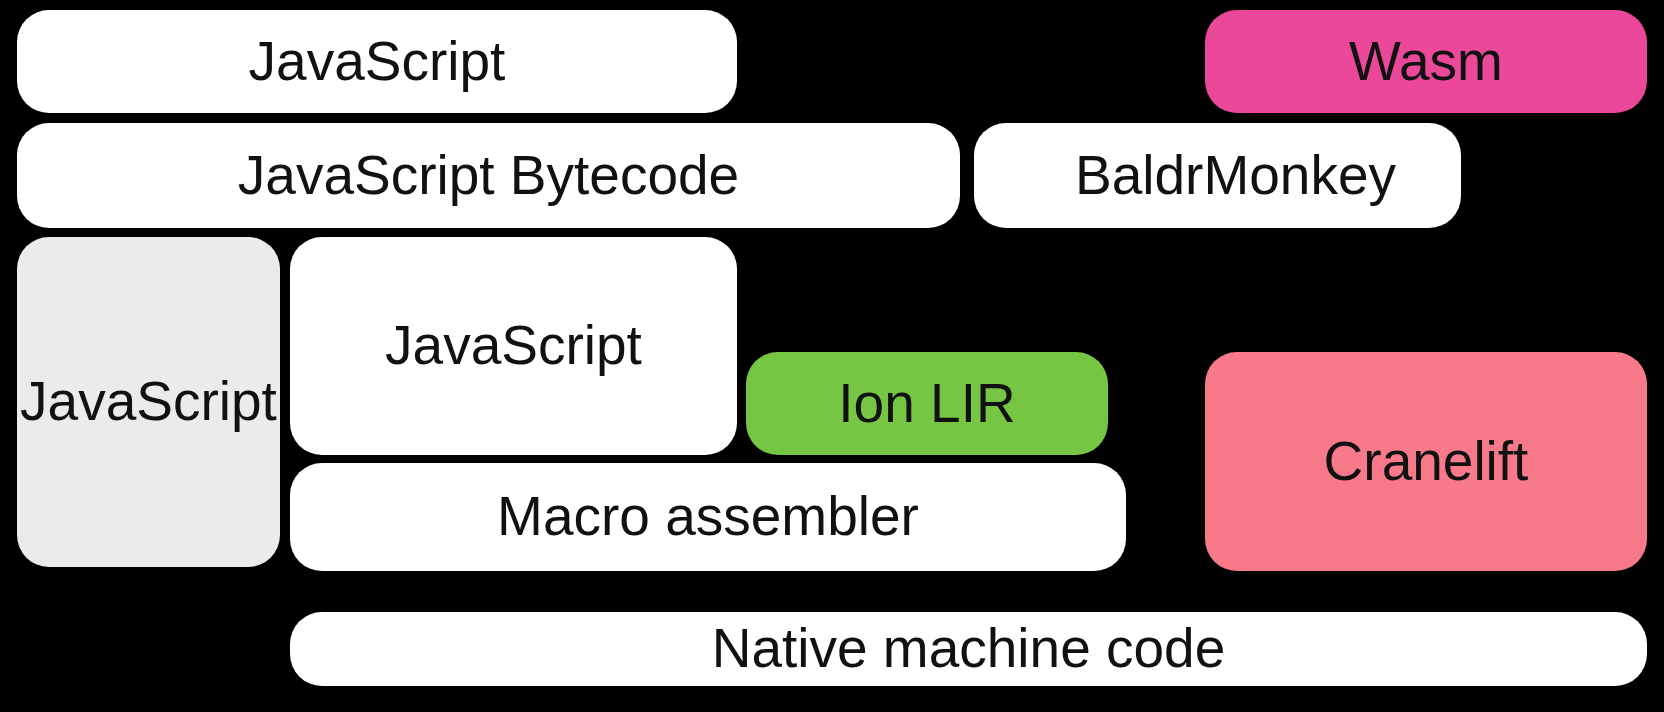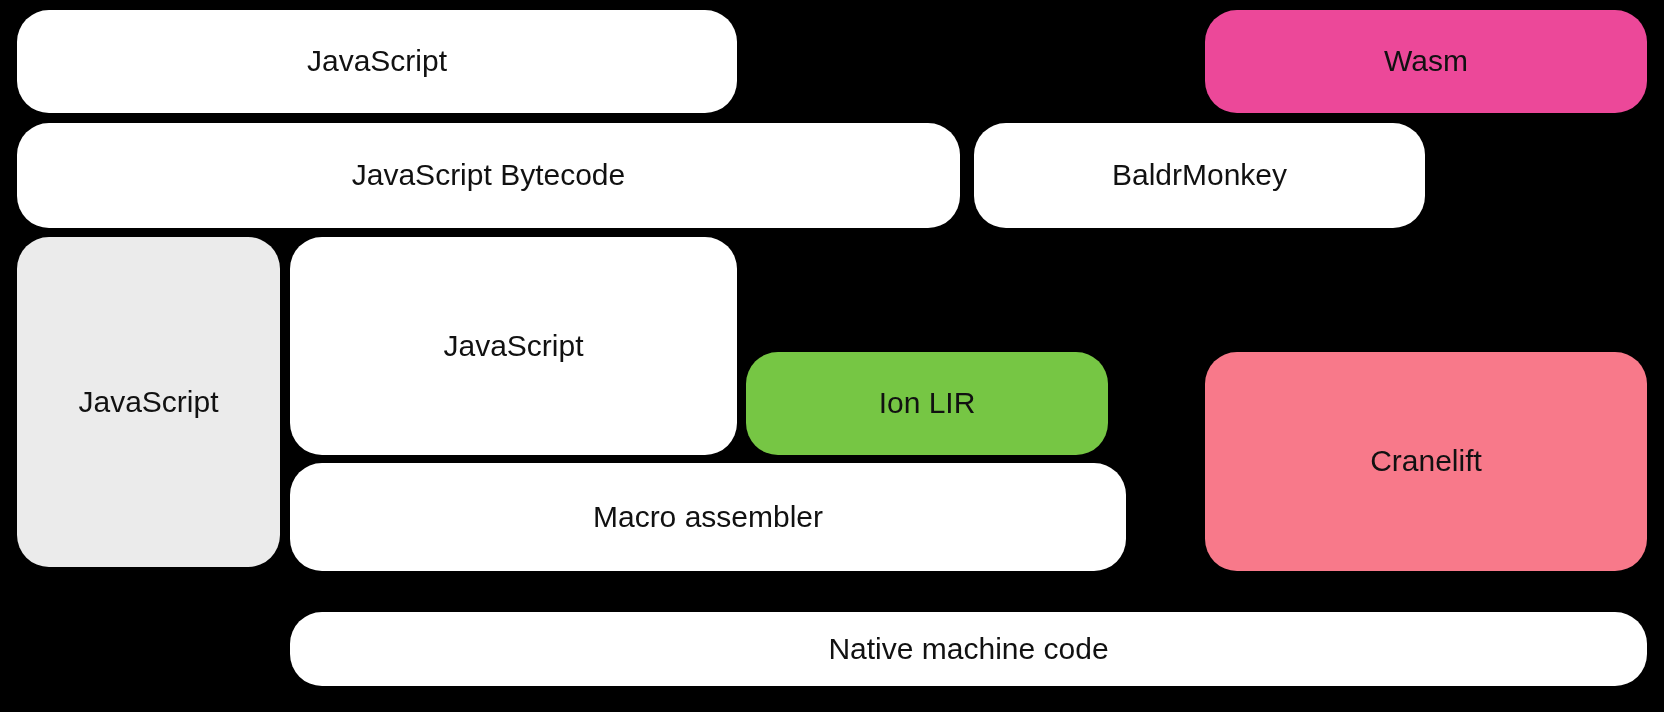--- a/index.html
+++ b/index.html
@@ -16,21 +16,21 @@
     font-family: "Liberation Sans", "DejaVu Sans", sans-serif;
   }
   .box {
     position: absolute;
     border-radius: 32px;
     display: flex;
     flex-direction: column;
     align-items: center;
     justify-content: center;
     text-align: center;
-    font-size: 30px;
+    font-size: 55px;
     line-height: 1.22;
     color: #111111;
     background: #ffffff;
   }
   
   #box-javascript        { left: 17px;   top: 10px;  width: 720px;  height: 103px; }
   #box-asmjs             { left: 746px;  top: 10px;  width: 450px;  height: 103px; }
   #box-wasm              { left: 1205px; top: 10px;  width: 442px;  height: 103px; }
   
   #box-js-bytecode       { left: 17px;   top: 123px; width: 943px;  height: 105px; }
@@ -56,21 +56,21 @@
 
 
   <div class="box" id="box-wasm" style="background: #ec4899;">
     <span>Wasm</span>
   </div>
 
   <div class="box" id="box-js-bytecode" style="background: rgb(255, 255, 255);">
     <span>JavaScript Bytecode</span>
   </div>
 
-  <div class="box" id="box-baldrmonkey" style="background: rgb(255, 255, 255);">
+  <div class="box" id="box-baldrmonkey" style="background: rgb(255, 255, 255); padding-left: 36px;">
     <span>BaldrMonkey</span>
   </div>
 
   <div class="box" id="box-interpreter" style="background: rgb(235, 235, 235);">
     <span>JavaScript</span>
   </div>
 
   <div class="box" id="box-js-baseline" style="background: rgb(255, 255, 255);">
     <span>JavaScript</span>
   </div>

